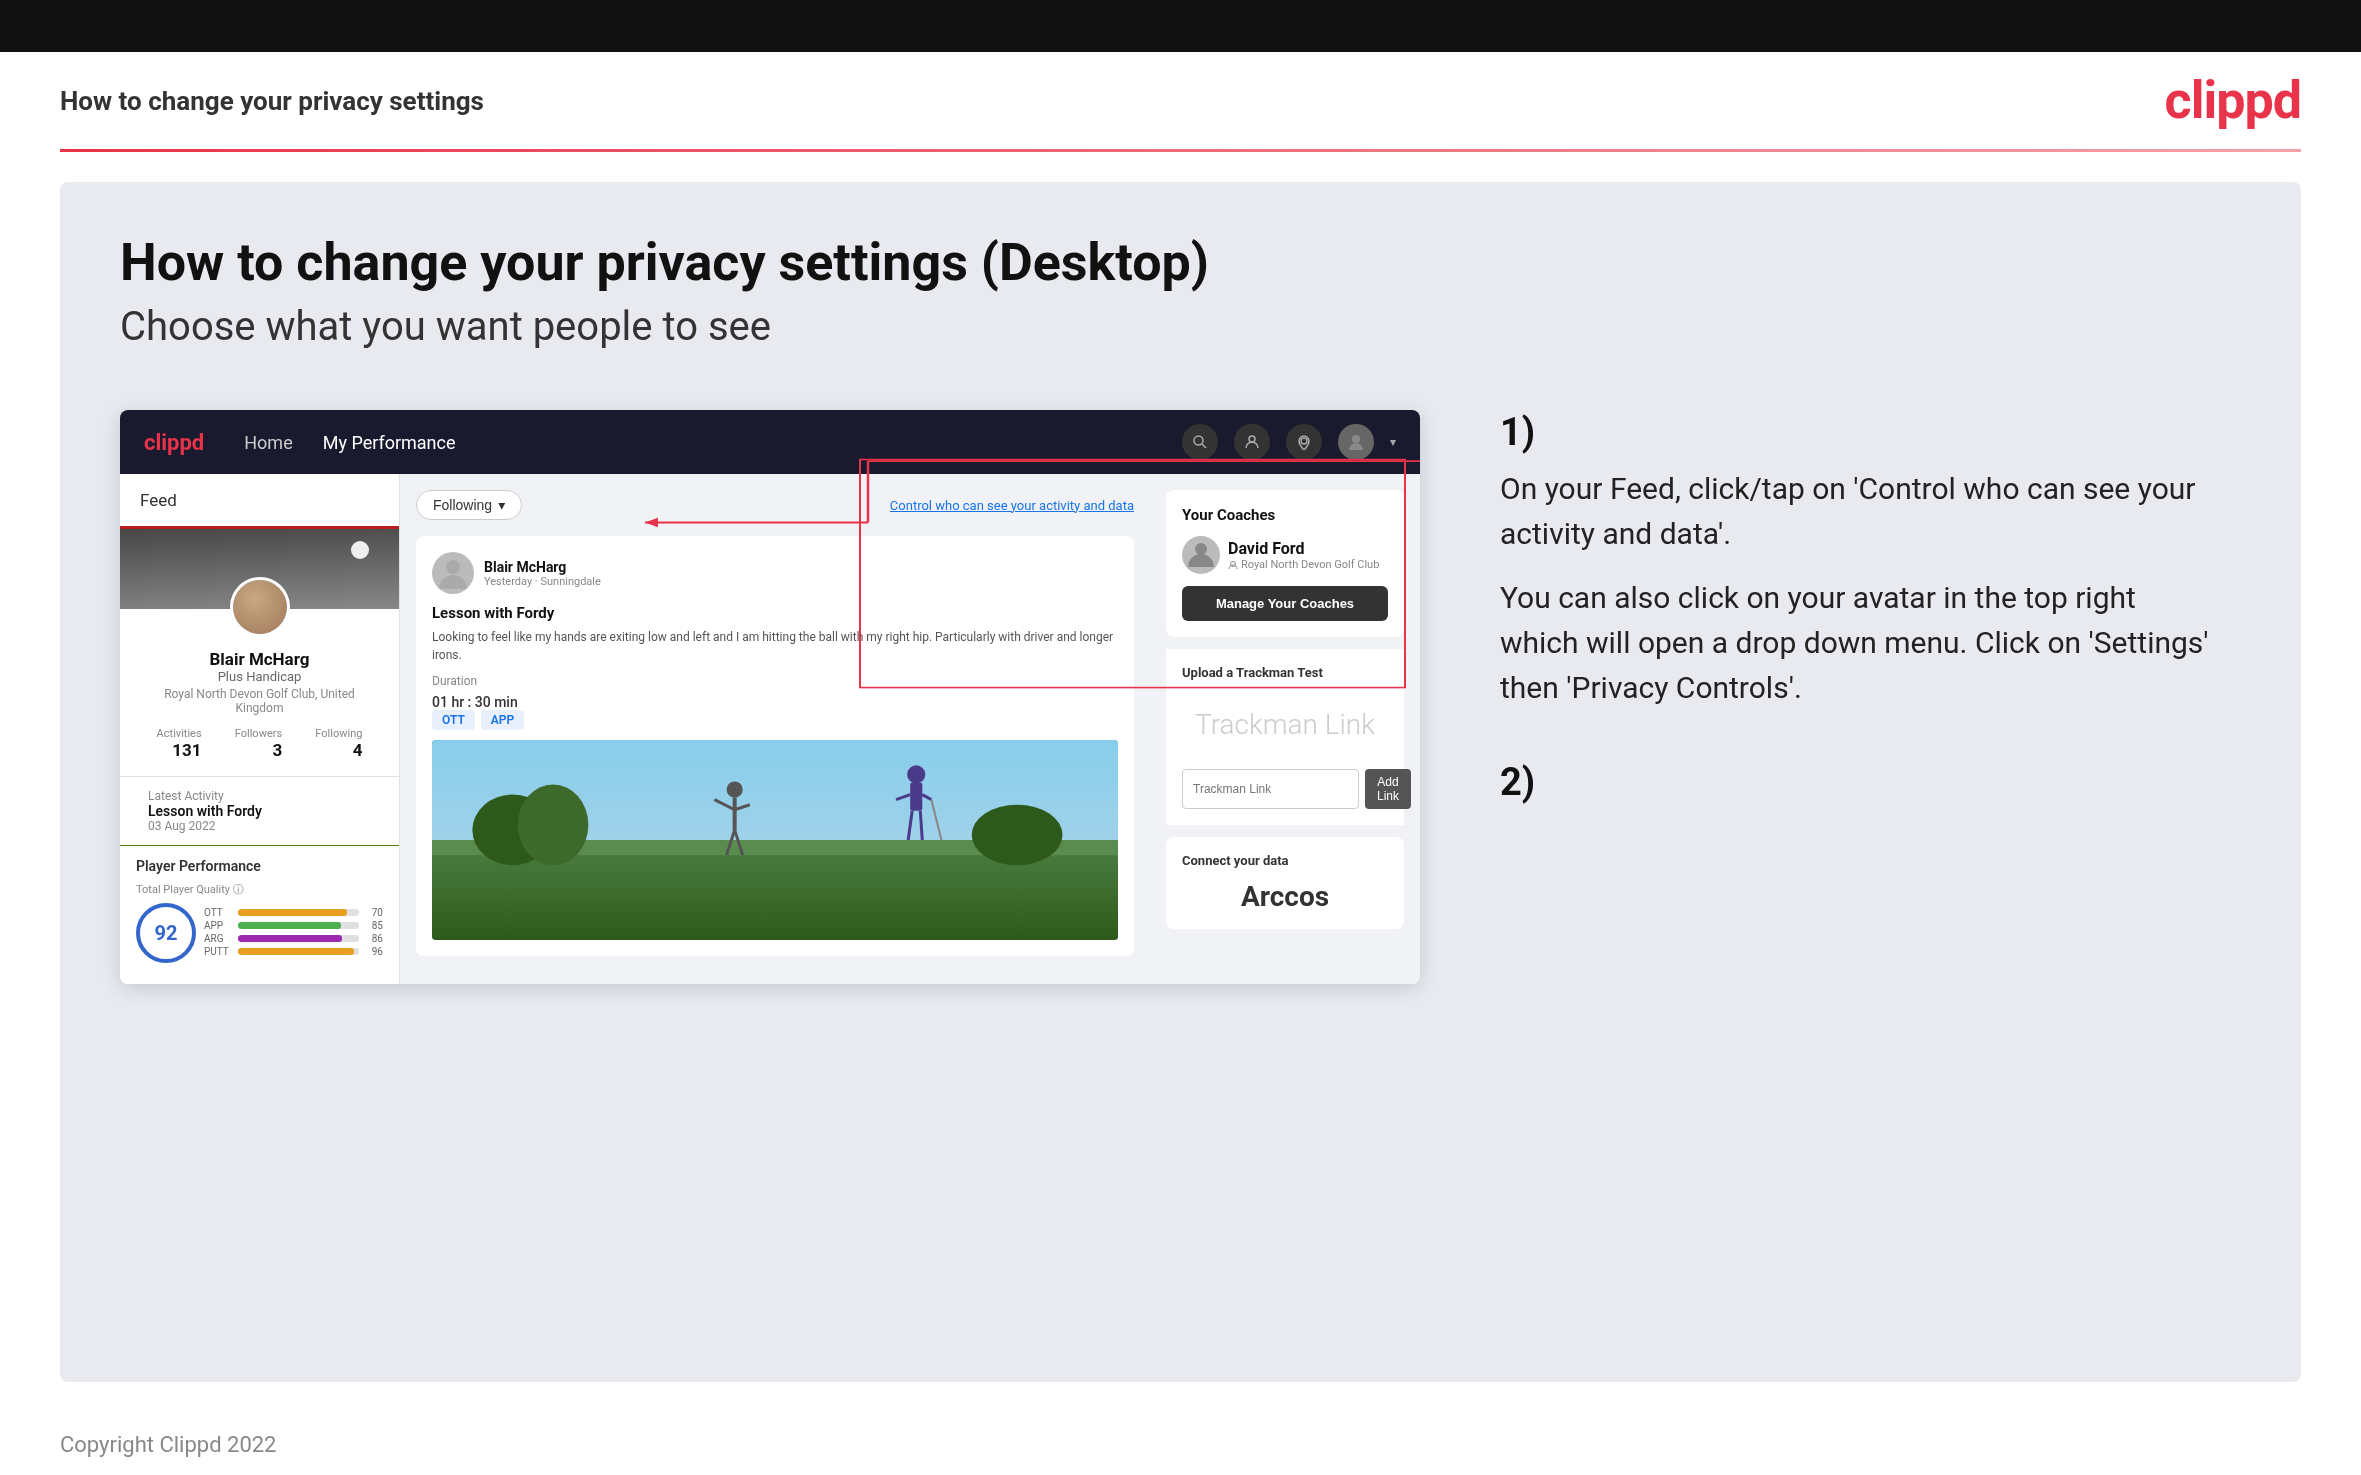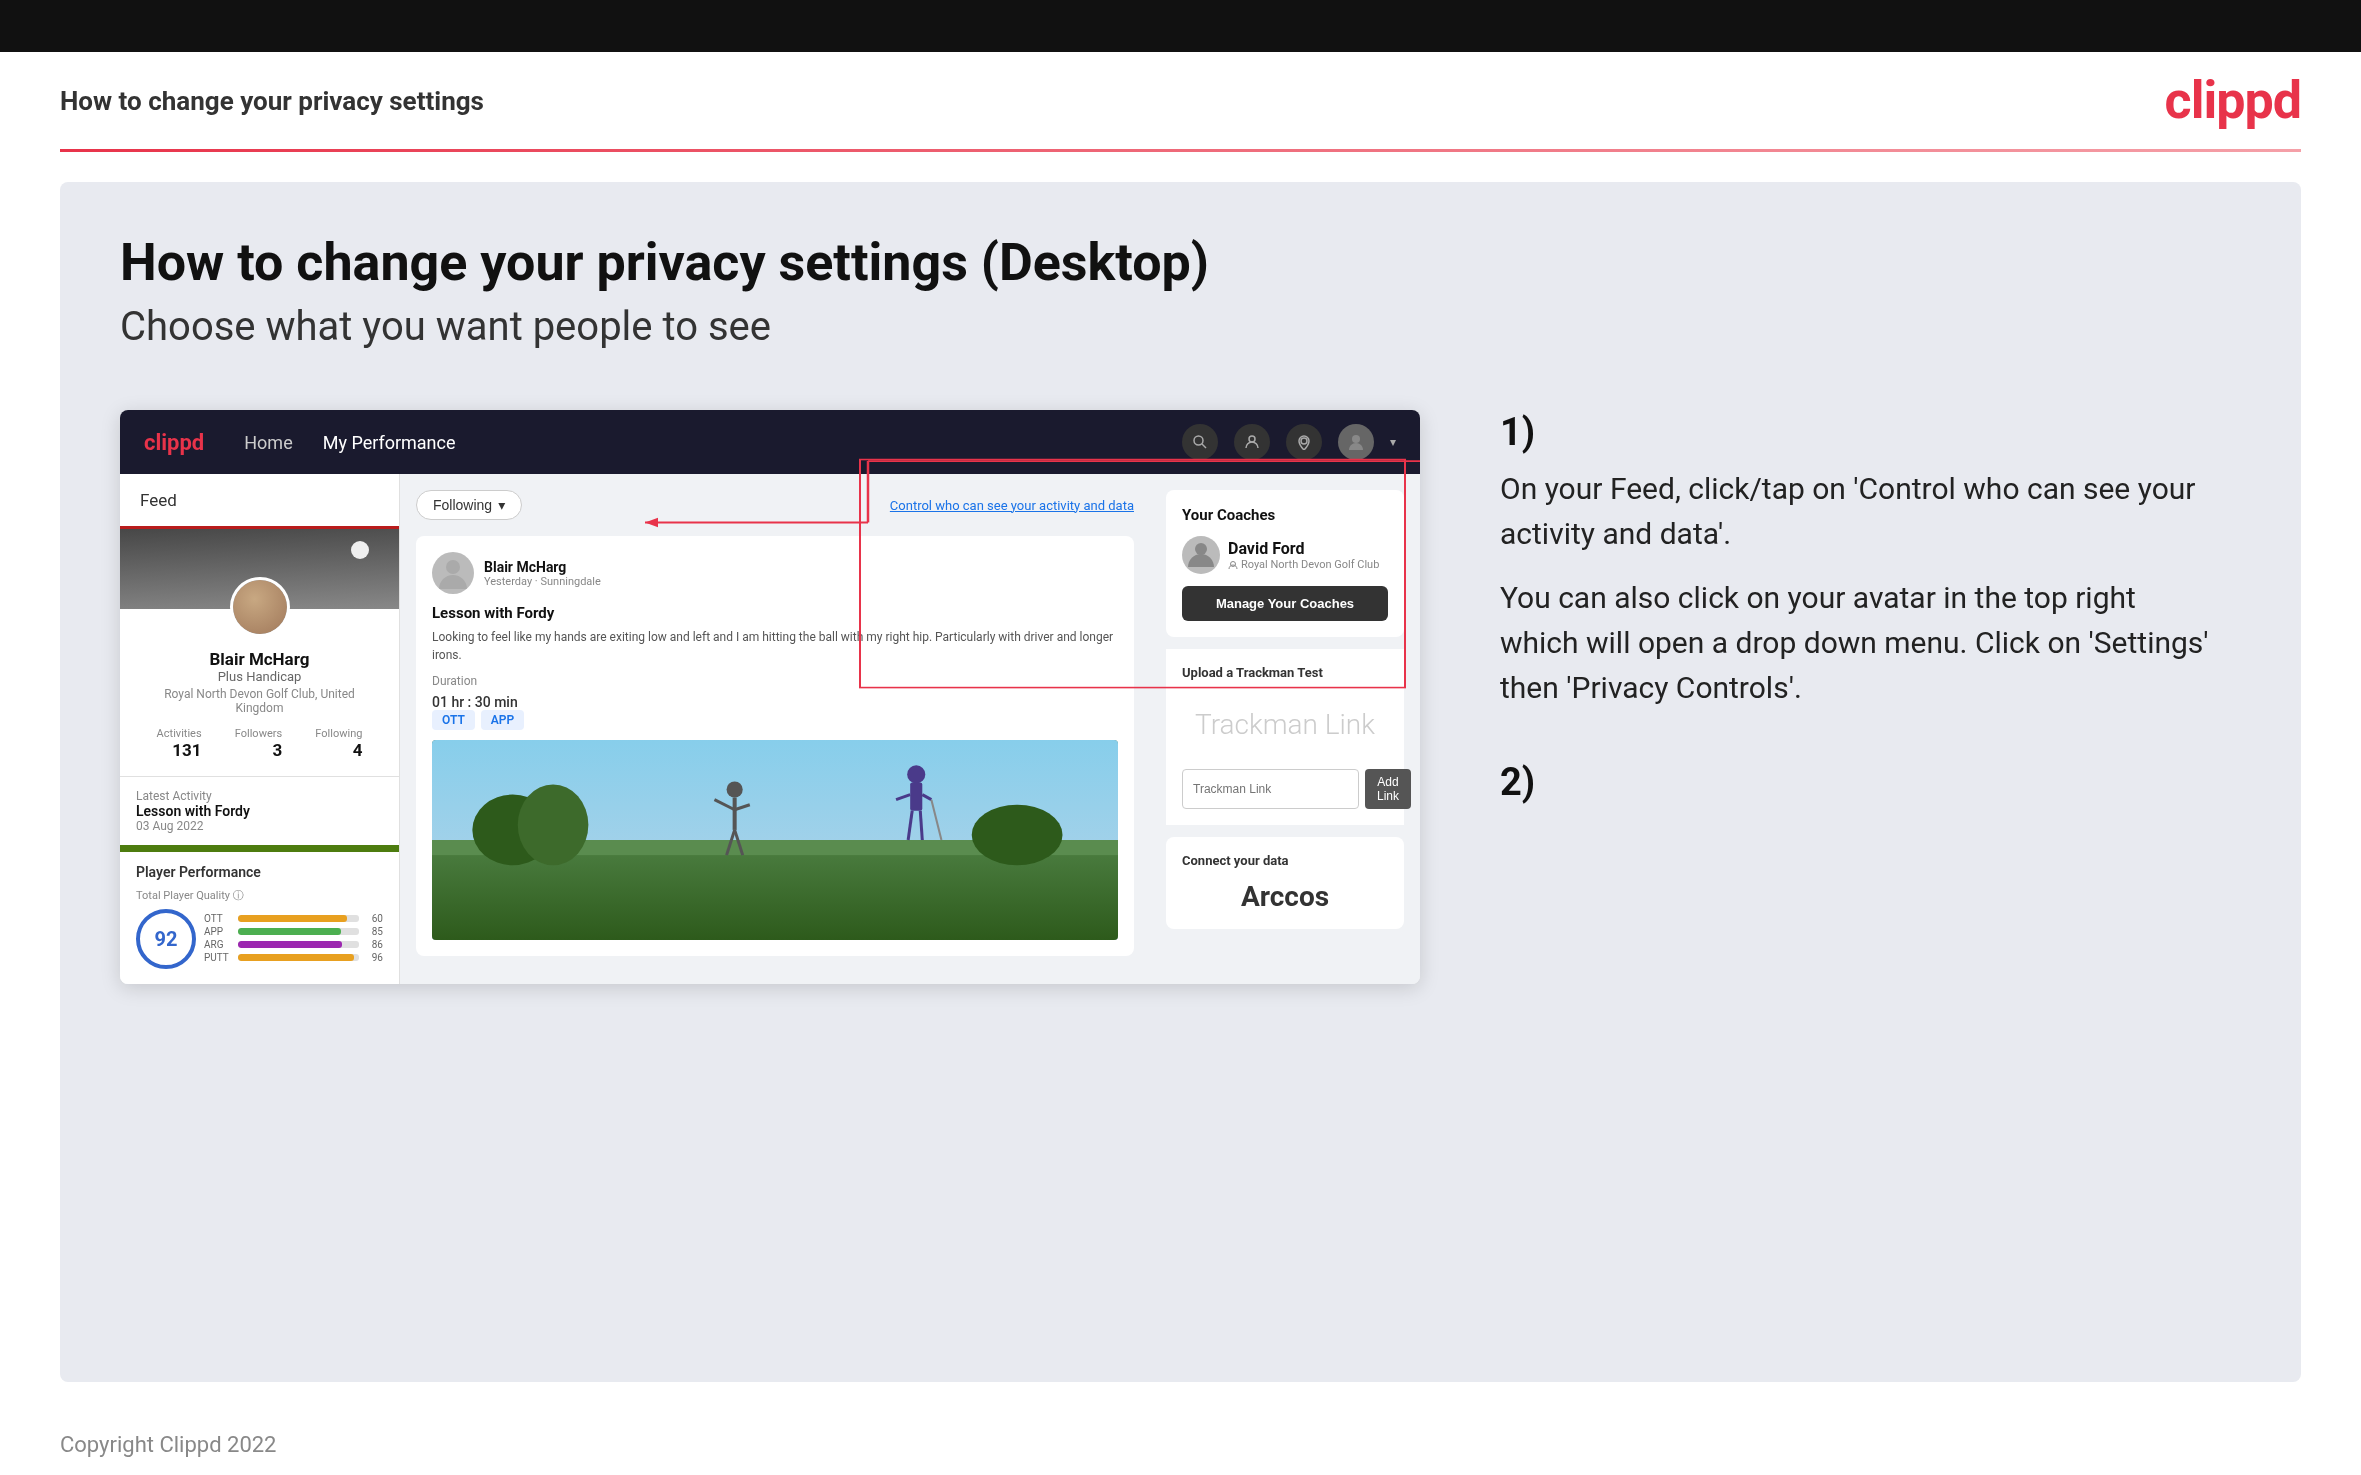--- a/index.html
+++ b/index.html
@@ -227,22 +227,22 @@
       color: #888;
     }
     .profile-stat-value {
       font-size: 17px;
       font-weight: 700;
       color: #111;
     }
 
     
     .latest-activity {
-      padding: 12px 16px;
-      border-bottom: 7px solid #4d7c0f;
+      padding: 12px 28px;
+      border-bottom: 1px solid #4d7c0f;
     }
     .latest-activity-label {
       font-size: 12px;
       color: #888;
     }
     .latest-activity-name {
       font-size: 14px;
       font-weight: 600;
       color: #111;
     }
@@ -673,21 +673,21 @@
             <div class="player-performance-title">Player Performance</div>
             <div class="total-quality-label">Total Player Quality ⓘ</div>
             <div class="quality-row">
               <div class="quality-circle">92</div>
               <div class="quality-bars">
                 <div class="quality-bar-row">
                   <span class="quality-bar-label">OTT</span>
                   <div class="quality-bar-track">
                     <div class="quality-bar-fill" style="width:90%;background:#e8a020;"></div>
                   </div>
-                  <span class="quality-bar-value">60</span>
+                  <span class="quality-bar-value">70</span>
                 </div>
                 <div class="quality-bar-row">
                   <span class="quality-bar-label">APP</span>
                   <div class="quality-bar-track">
                     <div class="quality-bar-fill" style="width:85%;background:#4caf50;"></div>
                   </div>
                   <span class="quality-bar-value">85</span>
                 </div>
                 <div class="quality-bar-row">
                   <span class="quality-bar-label">ARG</span>

